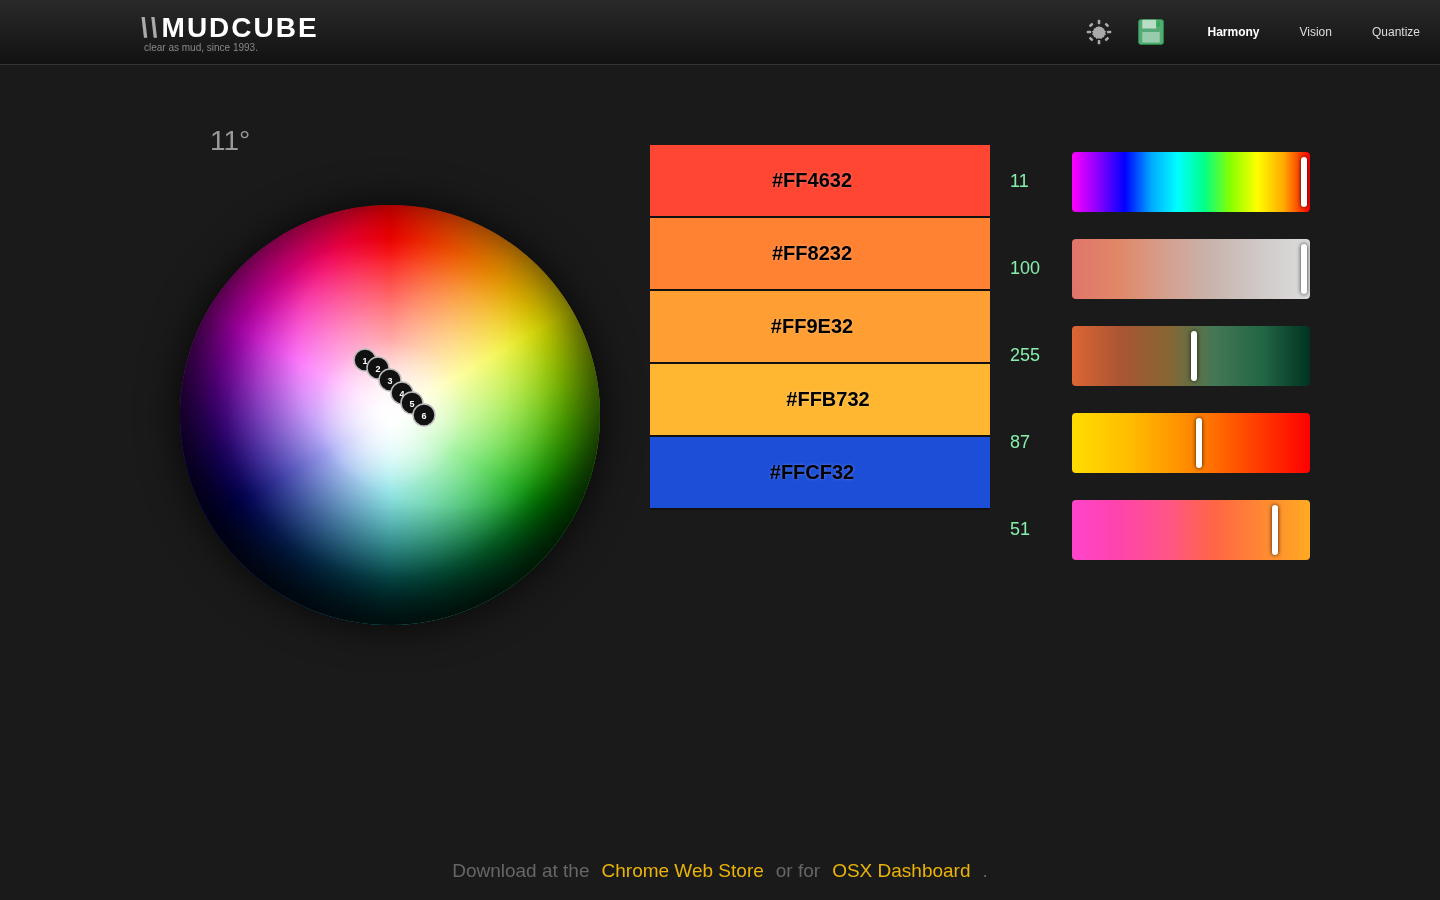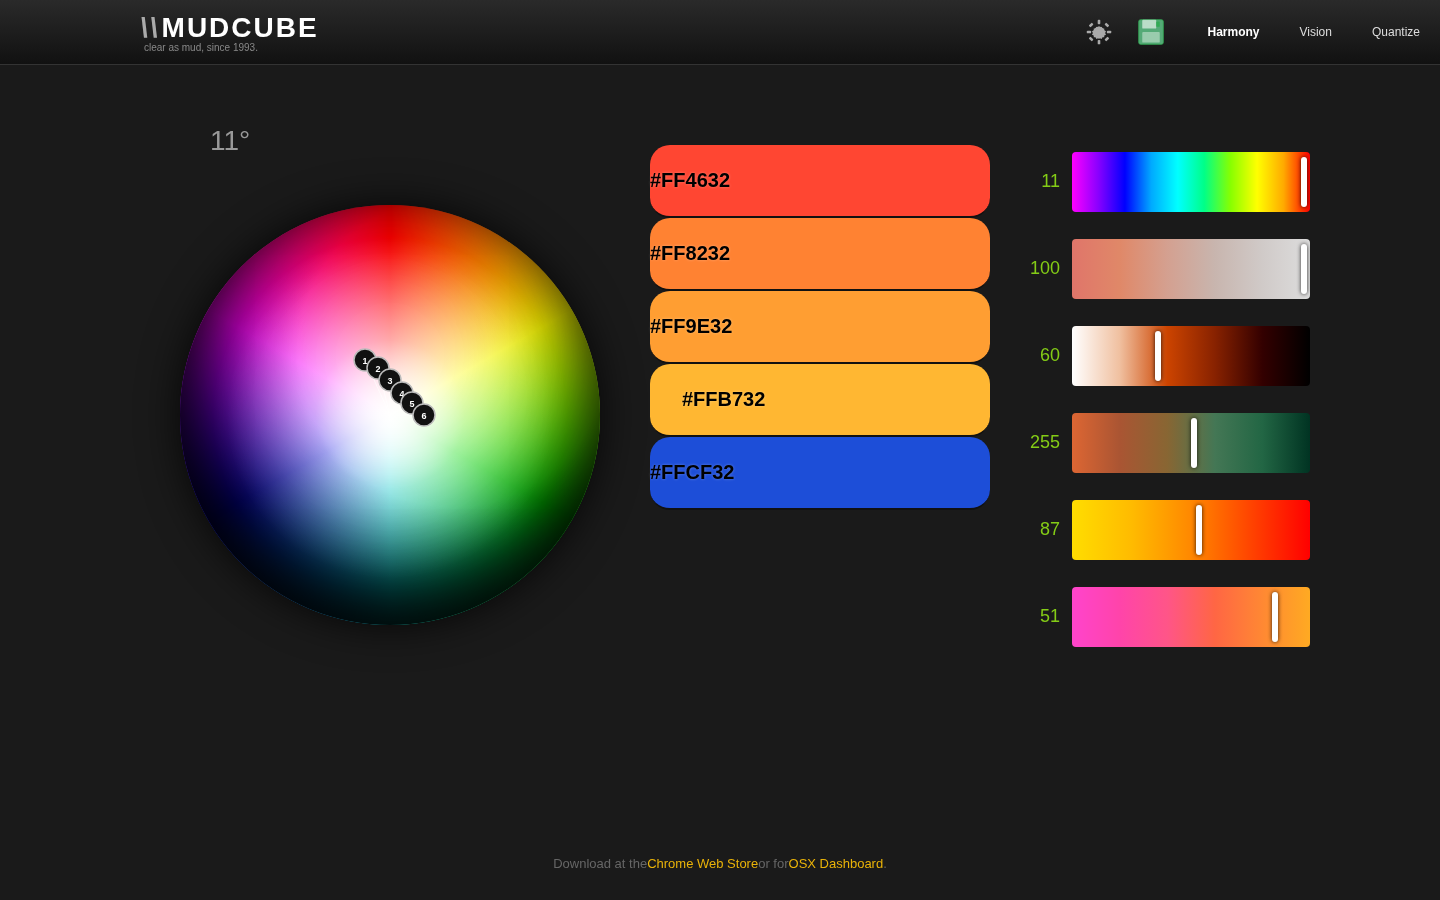--- a/index.html
+++ b/index.html
@@ -137,25 +137,24 @@
       flex-direction: column;
       width: 340px;
       flex-shrink: 0;
       margin-top: 50px;
     }
 
     .swatch {
       height: 73px;
       display: flex;
       align-items: center;
-      justify-content: flex-start;
+      justify-content: center;
       padding-right: 16px;
       border-bottom: 2px solid #111;
       cursor: pointer;
-      border-radius: 20px;
     }
 
     .swatch-label {
       font-size: 20px;
       font-weight: bold;
       color: #000;
       text-shadow: 0 0 3px rgba(255,255,255,0.3);
     }
 
     
@@ -170,23 +169,22 @@
 
     .slider-row {
       display: flex;
       align-items: center;
       margin-bottom: 14px;
       height: 73px;
     }
 
     .slider-num {
       width: 50px;
-      text-align: right;
       font-size: 18px;
-      color: #84cc16;
+      color: #86efac;
       margin-right: 12px;
       flex-shrink: 0;
     }
 
     .slider-track-container {
       flex: 1;
       height: 60px;
       position: relative;
       border-radius: 4px;
       overflow: hidden;
@@ -199,28 +197,29 @@
       width: 6px;
       background: white;
       border-radius: 3px;
       box-shadow: 0 0 4px rgba(0,0,0,0.8);
       cursor: pointer;
     }
 
     
     #footer {
       position: absolute;
-      bottom: 12px;
+      bottom: 4px;
       width: 100%;
       height: 50px;
       display: flex;
       align-items: center;
       justify-content: center;
-      font-size: 13px;
+      font-size: 19px;
       color: #666;
+      gap: 12px;
     }
 
     #footer a {
       color: #eab308;
       text-decoration: none;
     }
 
     
     #needle-overlay {
       position: absolute;
@@ -371,26 +370,20 @@
       </div>
     </div>
 
     <div class="slider-row">
       <div class="slider-num">100</div>
       <div class="slider-track-container" style="background: linear-gradient(to right, #e0756a, #e08868, #d4a090, #c8b5ae, #d0cac8, #ddd);">
         <div class="slider-thumb" style="right: 3px; left: auto;"></div>
       </div>
     </div>
 
-    <div class="slider-row">
-      <div class="slider-num">60</div>
-      <div class="slider-track-container" style="background: linear-gradient(to right, #fff, #f0c0a0, #cc4400, #882200, #330000, #000);">
-        <div class="slider-thumb" style="left: 35%;"></div>
-      </div>
-    </div>
 
     <div class="slider-row">
       <div class="slider-num">255</div>
       <div class="slider-track-container" style="background: linear-gradient(to right, #dd6633, #aa5533, #886633, #447755, #226644, #003322);">
         <div class="slider-thumb" style="left: 50%;"></div>
       </div>
     </div>
 
     <div class="slider-row">
       <div class="slider-num">87</div>

